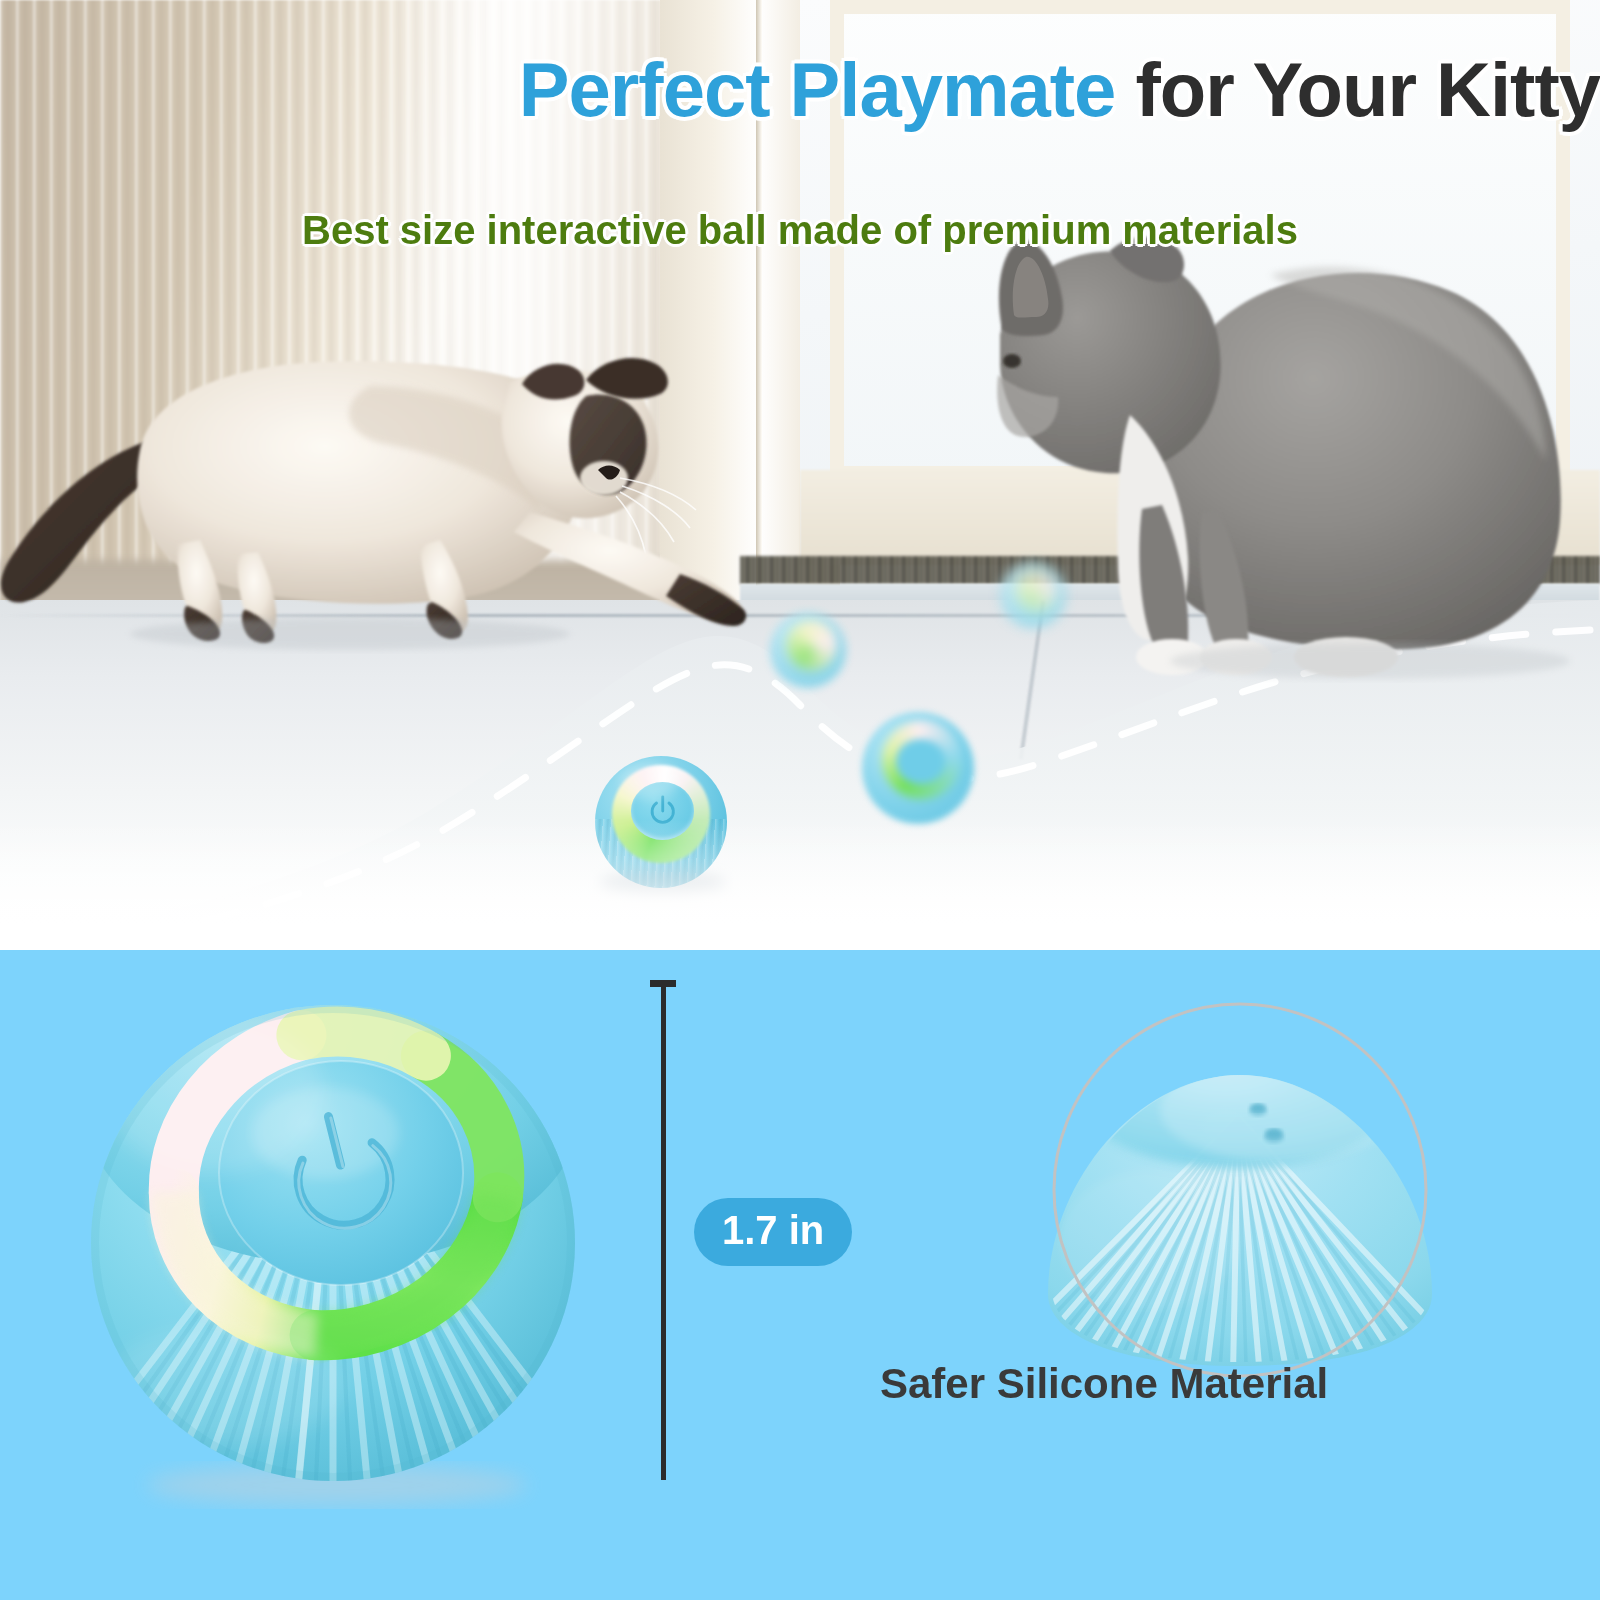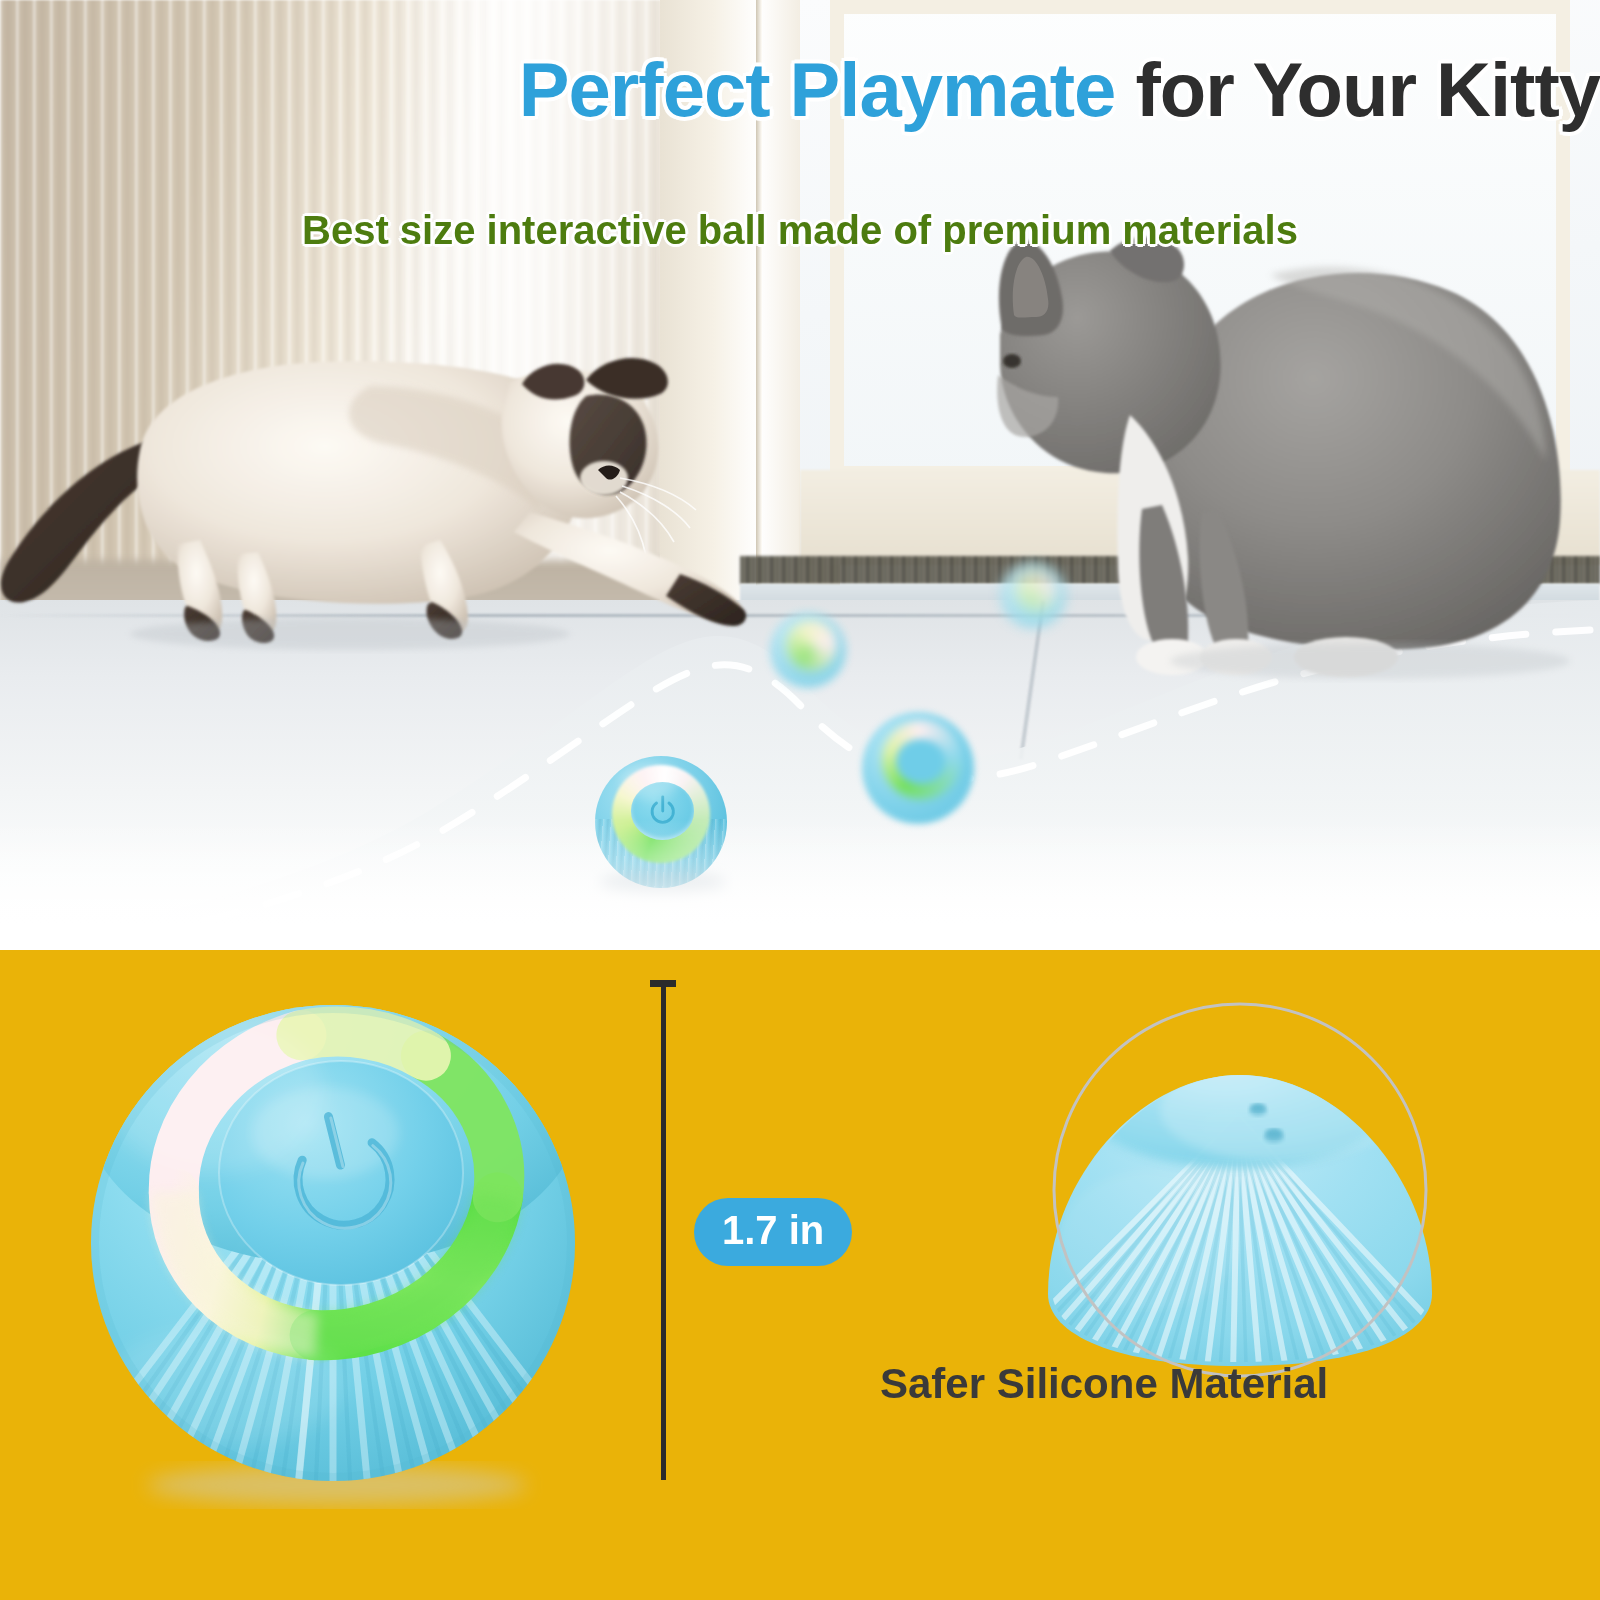--- a/index.html
+++ b/index.html
@@ -75,21 +75,21 @@
                   0 -4px 0 #fff, 0 4px 0 #fff, -4px 0 0 #fff, 4px 0 0 #fff; }
   .hl-dark { color:#2E2E2E;
      text-shadow: -3px -3px 0 #fff, 3px -3px 0 #fff, -3px 3px 0 #fff, 3px 3px 0 #fff,
                   0 -4px 0 #fff, 0 4px 0 #fff, -4px 0 0 #fff, 4px 0 0 #fff; }
   .subline { position:absolute; left:0; top:162px; width:1600px; text-align:center;
      font-size:40px; color:#4d7c0f; font-weight:700; white-space:nowrap;
      text-shadow: -2px -2px 0 #fff, 2px -2px 0 #fff, -2px 2px 0 #fff, 2px 2px 0 #fff,
                   0 -3px 0 #fff, 0 3px 0 #fff, -3px 0 0 #fff, 3px 0 0 #fff; margin-top: 46px; }
 
   
-  .bottom { position:absolute; left:0; top:950px; width:1600px; height:650px; background:#eab308; }
+  .bottom { position:absolute; left:0; top:950px; width:1600px; height:650px; background:#7dd3fc; }
 
   .hero-ball-wrap { position:absolute; left:75px; top:35px; width:520px; height:530px; }
   .detail-wrap { position:absolute; left:1030px; top:40px; width:420px; height:400px; }
 
   .dim-line { position:absolute; left:650px; top:30px; width:26px; height:500px; }
   .dim-cap { position:absolute; left:0; width:26px; height:7px; background:#2B2B2B; }
   .dim-cap.top { top:0; }
   .dim-shaft { position:absolute; left:11px; top:0; width:5px; height:500px; background:#2B2B2B; }
 
   .size-badge { position:absolute; left:694px; top:248px;

